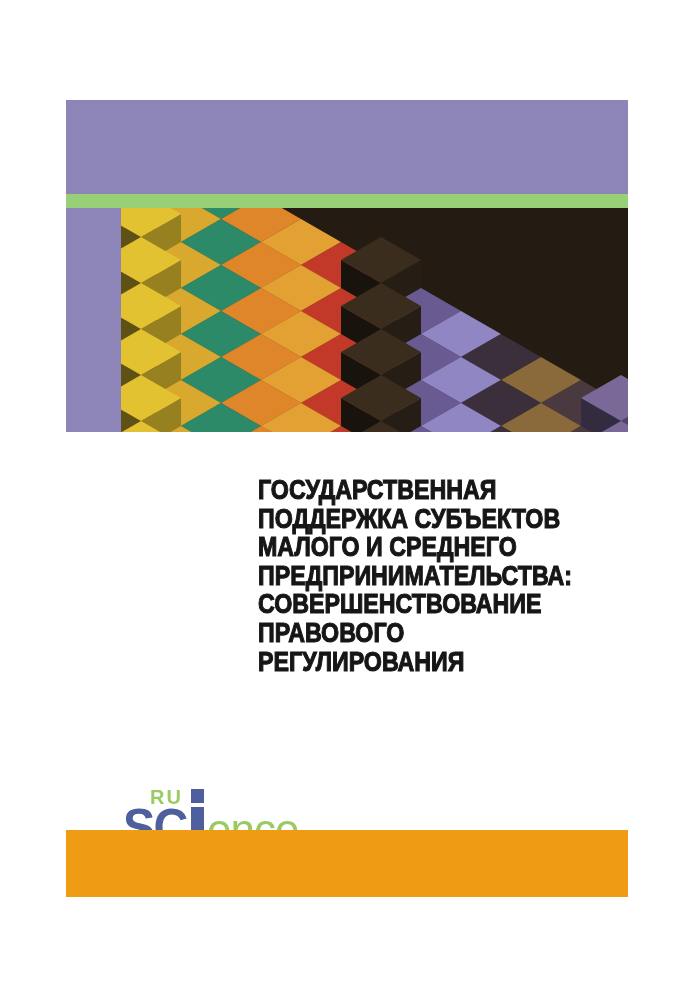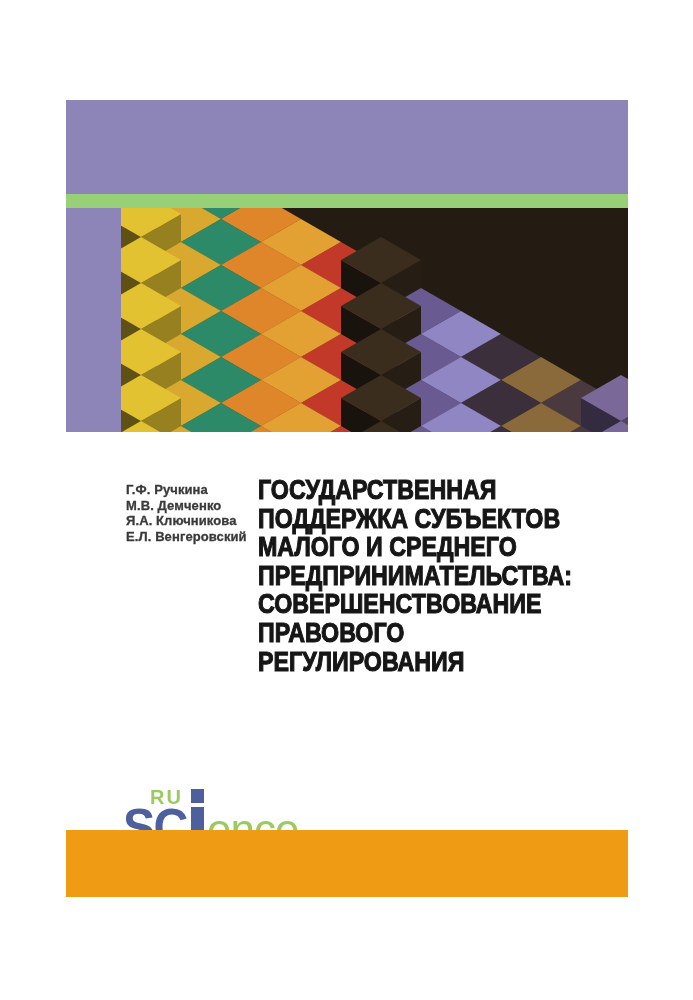--- a/index.html
+++ b/index.html
@@ -322,26 +322,20 @@
         <polygon points="100,241 140,264 100,287 60,264" fill="#2c8a68"></polygon>
         <polygon points="-20,236 20,259 20,365 -20,342" fill="rgb(95,81,21)"></polygon>
         <polygon points="20,259 60,236 60,342 20,365" fill="rgb(150,128,32)"></polygon>
         <polygon points="20,213 60,236 20,259 -20,236" fill="#e3c231"></polygon>
         <polygon points="-100,264 -60,287 -60,365 -100,342" fill="rgb(60,73,22)"></polygon>
         <polygon points="-60,287 -20,264 -20,342 -60,365" fill="rgb(94,115,35)"></polygon>
         <polygon points="-60,241 -20,264 -60,287 -100,264" fill="#8fae35"></polygon>
       </svg>
   </div>
 
-  <div class="authors">
-    <div>Г.Ф. Ручкина</div>
-    <div>М.В. Демченко</div>
-    <div>Я.А. Ключникова</div>
-    <div>Е.Л. Венгеровский</div>
-  </div>
 
   <div class="title">
     <div>ГОСУДАРСТВЕННАЯ</div>
     <div>ПОДДЕРЖКА СУБЪЕКТОВ</div>
     <div>МАЛОГО И СРЕДНЕГО</div>
     <div>ПРЕДПРИНИМАТЕЛЬСТВА:</div>
     <div>СОВЕРШЕНСТВОВАНИЕ</div>
     <div>ПРАВОВОГО</div>
     <div>РЕГУЛИРОВАНИЯ</div>
   </div>

